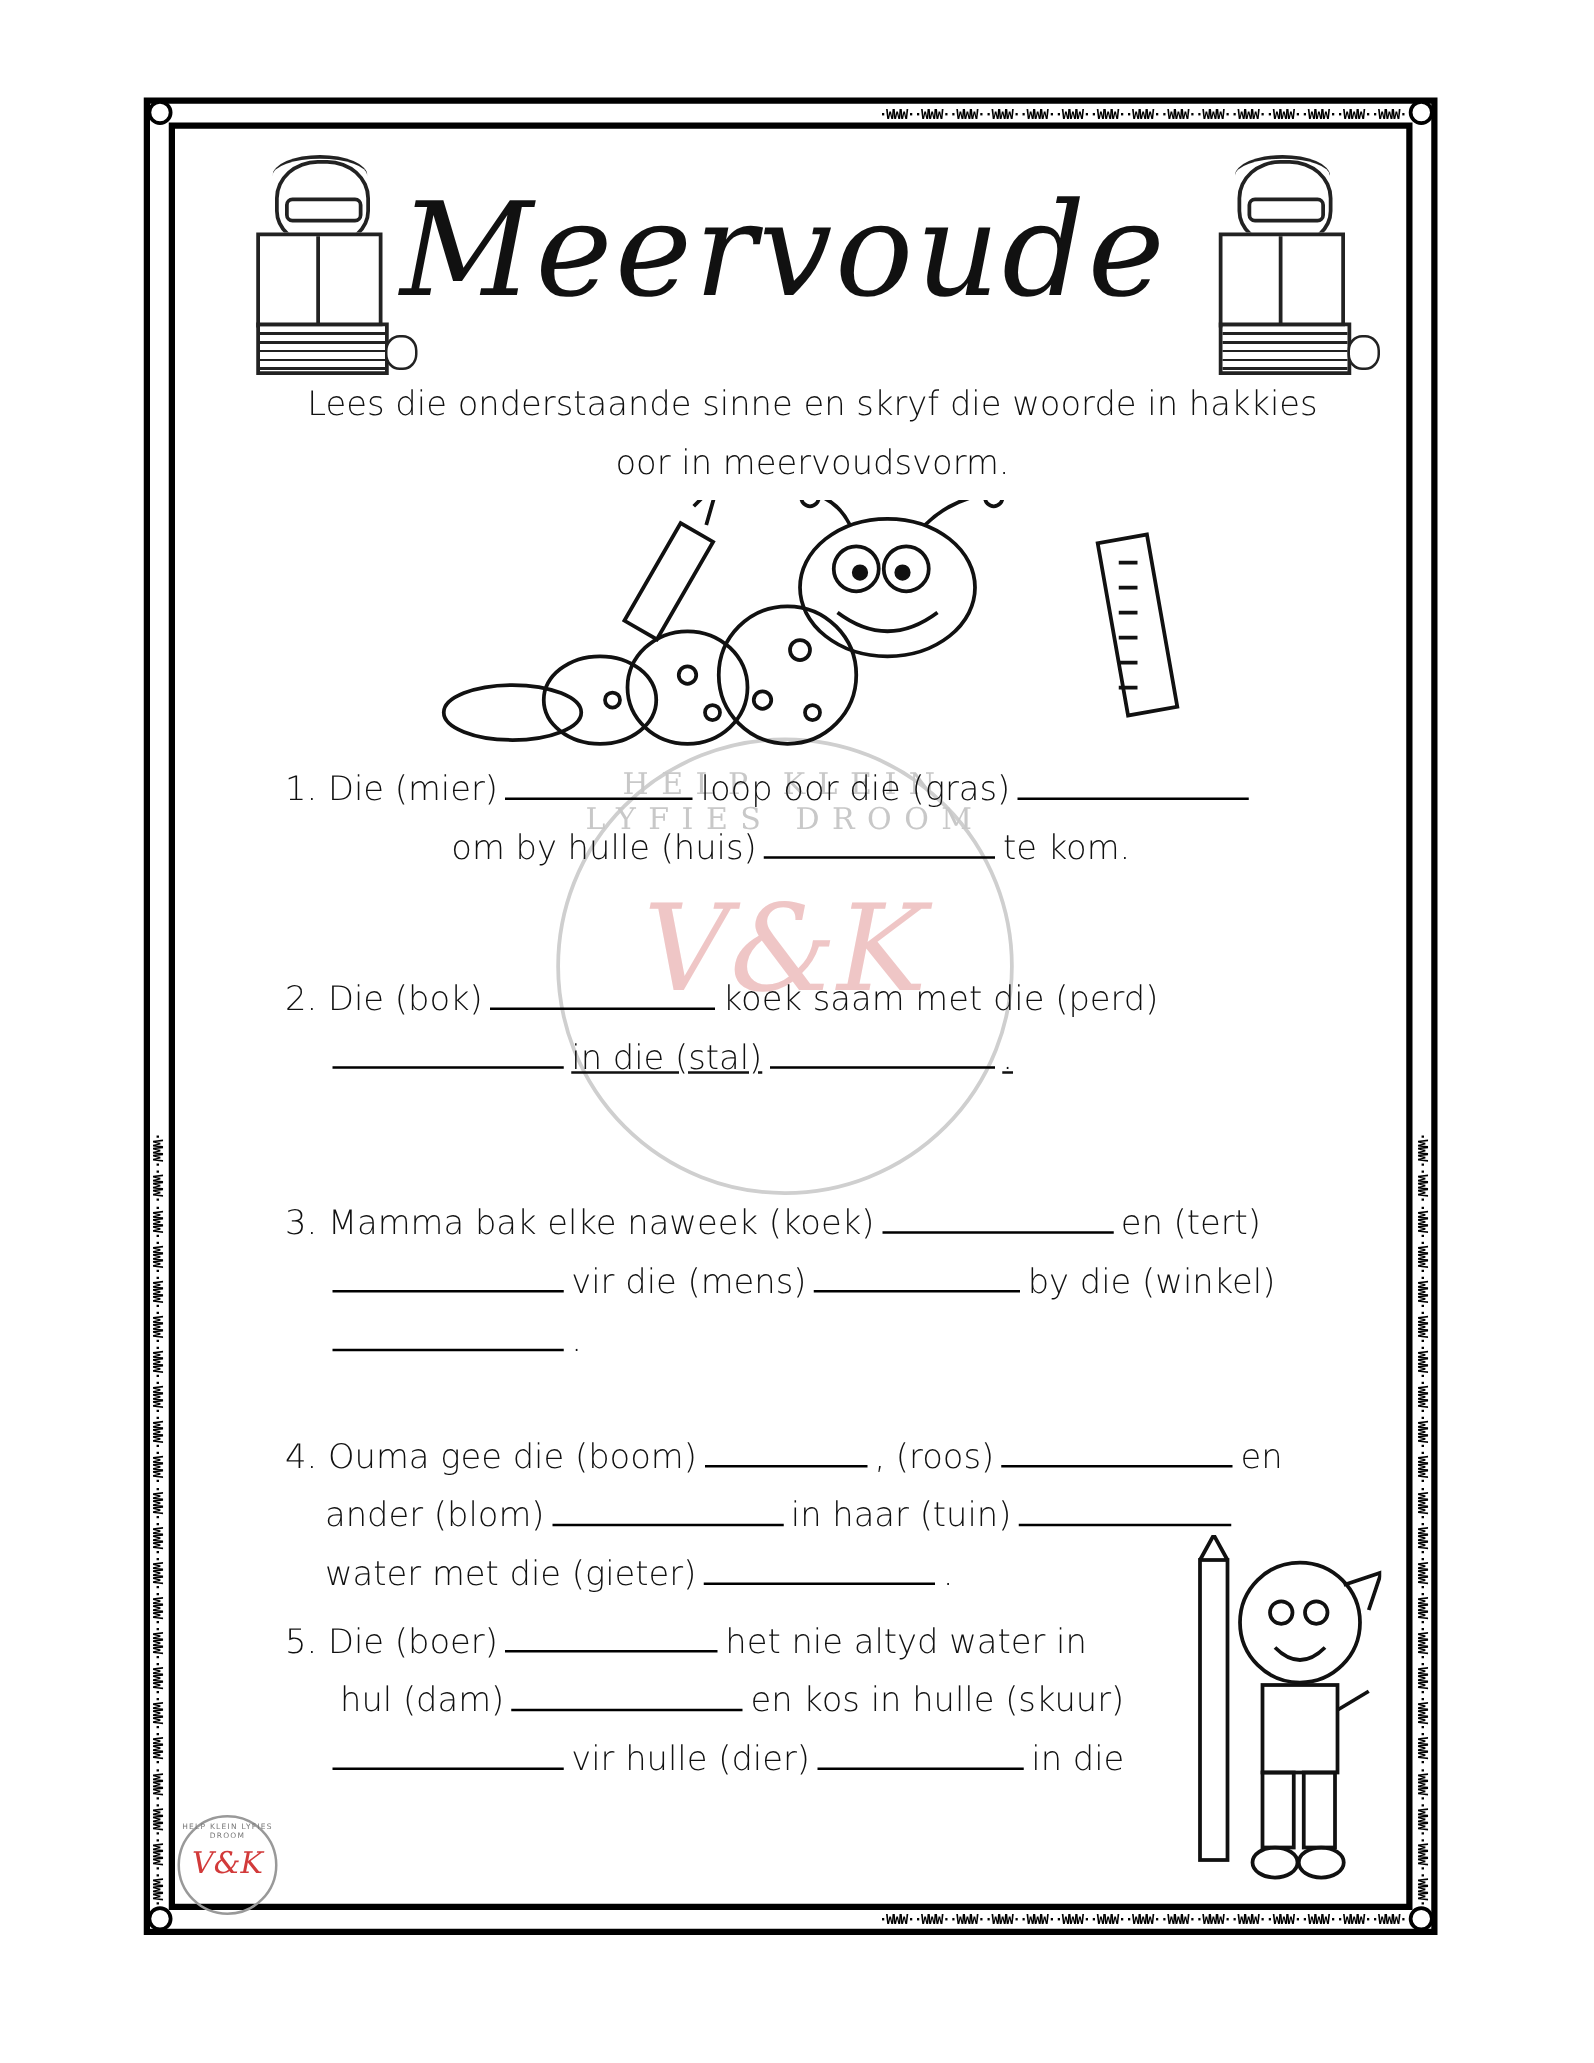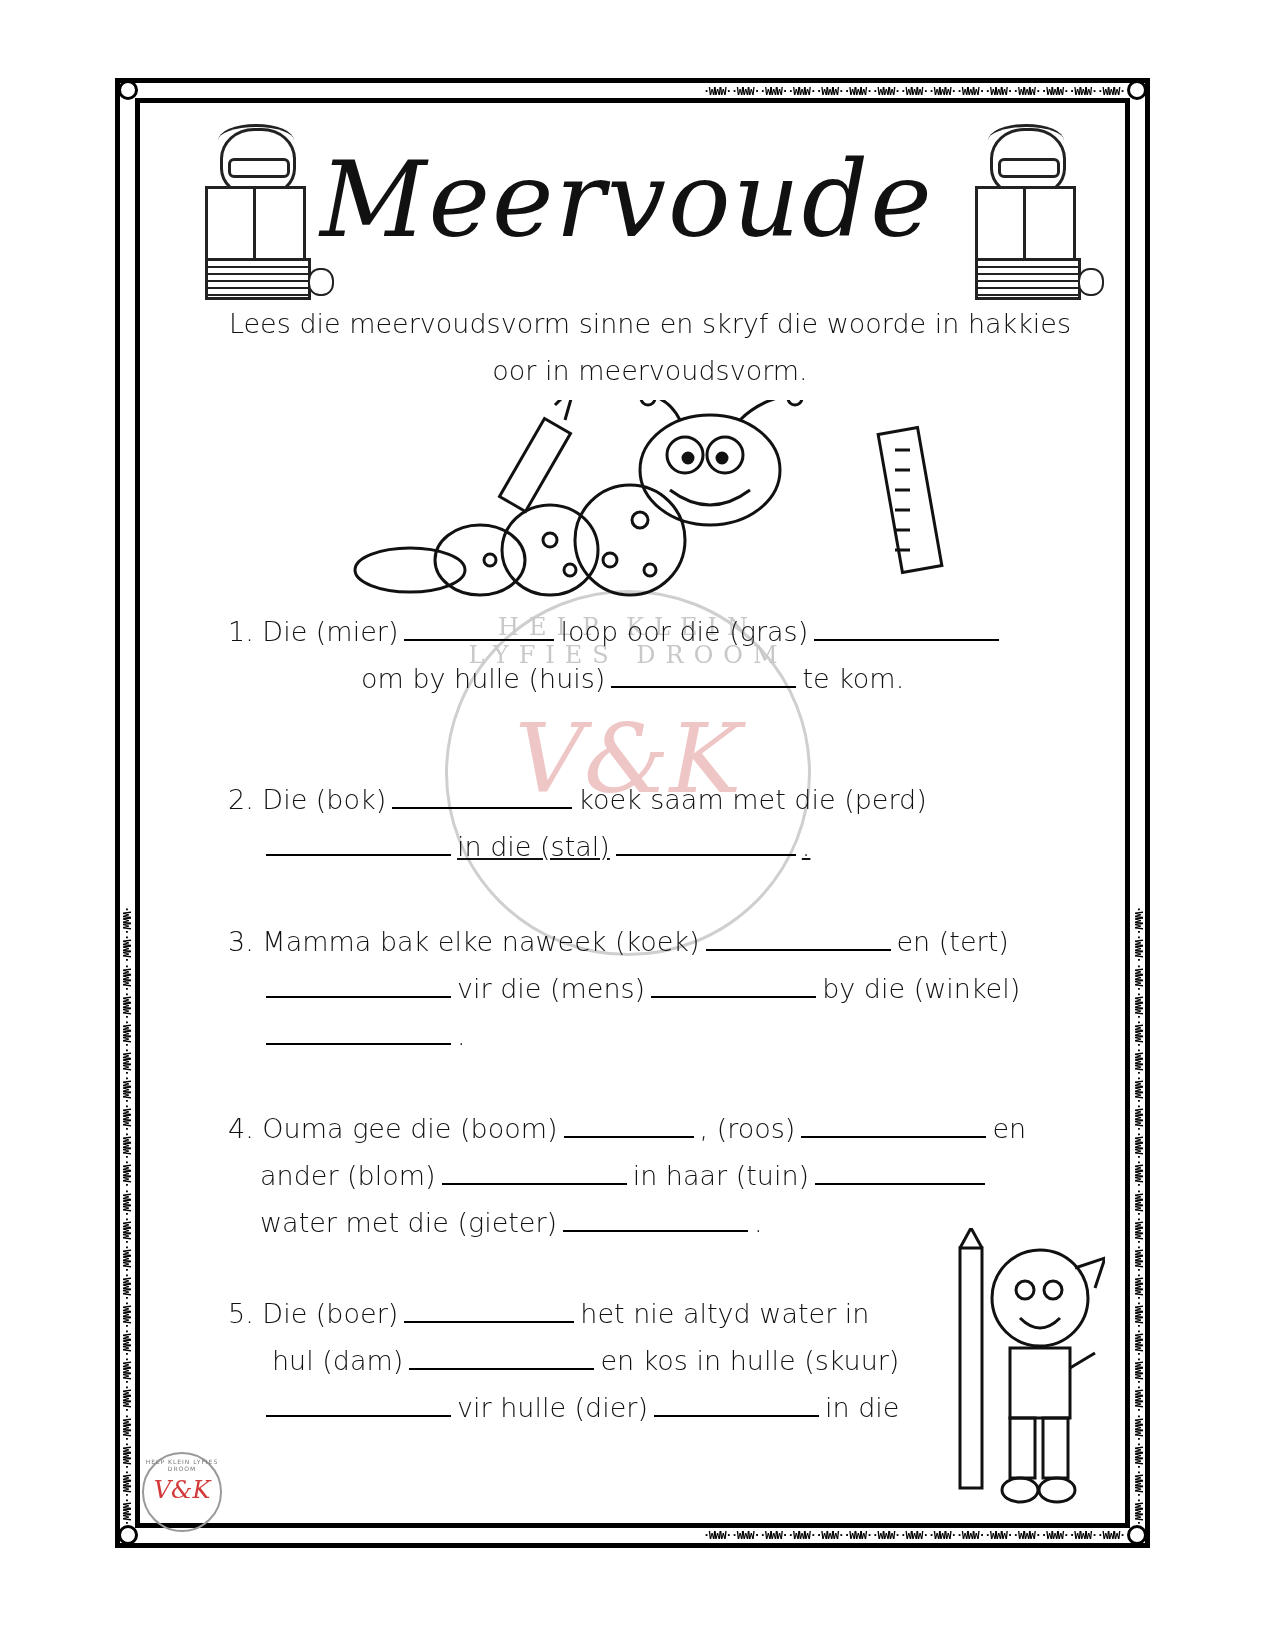--- a/index.html
+++ b/index.html
@@ -147,21 +147,21 @@
   <div class="hair"></div>
   <div class="head"></div>
   <div class="glasses"></div>
   <div class="book"></div>
   <div class="stack"></div>
   <div class="apple"></div>
 </div>
 
 <div class="title">Meervoude</div>
 <div class="instructions">
-  <div>Lees die meervoudsvorm sinne en skryf die woorde in hakkies</div>
+  <div>Lees die onderstaande sinne en skryf die woorde in hakkies</div>
   <div>oor in meervoudsvorm.</div>
 </div>
 
 <svg class="worm" viewBox="0 0 620 210" fill="none" stroke="#111" stroke-width="3">
   <g>
     <ellipse cx="60" cy="170" rx="55" ry="22"></ellipse>
     <ellipse cx="130" cy="160" rx="45" ry="35"></ellipse>
     <ellipse cx="200" cy="150" rx="48" ry="45"></ellipse>
     <ellipse cx="280" cy="140" rx="55" ry="55"></ellipse>
     <circle cx="290" cy="120" r="8"></circle>
@@ -195,27 +195,27 @@
 
 <div id="questions">
     <div class="question" style="top: 608px; text-align: center;">
       <span class="line" style="padding-left: 0px;"><span>1. </span><span>Die (mier)</span><span class="blank" style="width: 150px;"></span><span>loop oor die (gras)</span><span class="blank" style="width: 185px;"></span></span>
       <span class="line" style="padding-left: 32px;"><span>om by hulle (huis)</span><span class="blank" style="width: 185px;"></span><span>te kom.</span></span>
     </div>
     <div class="question" style="top: 776px;">
       <span class="line" style="padding-left: 0px;"><span>2. </span><span>Die (bok)</span><span class="blank" style="width: 180px;"></span><span>koek saam met die (perd)</span></span>
       <span class="line" style="padding-left: 32px; text-decoration: underline;"><span class="blank" style="width: 185px;"></span><span>in die (stal)</span><span class="blank" style="width: 180px;"></span><span>.</span></span>
     </div>
-    <div class="question" style="top: 918px;">
+    <div class="question" style="top: 955px;">
       <span class="line" style="padding-left: 0px;"><span>3. </span><span>Mamma bak elke naweek (koek)</span><span class="blank" style="width: 185px;"></span><span>en (tert)</span></span>
       <span class="line" style="padding-left: 32px;"><span class="blank" style="width: 185px;"></span><span>vir die (mens)</span><span class="blank" style="width: 165px;"></span><span>by die (winkel)</span></span>
       <span class="line" style="padding-left: 32px;"><span class="blank" style="width: 185px;"></span><span>.</span></span>
     </div>
     <div class="question" style="top: 1105px;">
-      <span class="line" style="padding-left: 0px;"><span>4. </span><span>Ouma gee die (boom)</span><span class="blank" style="width: 130px;"></span><span>, (roos)</span><span class="blank" style="width: 185px;"></span><span>en</span></span>
+      <span class="line" style="padding-left: 0px; margin-top: 37px;"><span>4. </span><span>Ouma gee die (boom)</span><span class="blank" style="width: 130px;"></span><span>, (roos)</span><span class="blank" style="width: 185px;"></span><span>en</span></span>
       <span class="line" style="padding-left: 32px;"><span>ander (blom)</span><span class="blank" style="width: 185px;"></span><span>in haar (tuin)</span><span class="blank" style="width: 170px;"></span></span>
       <span class="line" style="padding-left: 32px;"><span>water met die (gieter)</span><span class="blank" style="width: 185px;"></span><span>.</span></span>
     </div>
     <div class="question" style="top: 1290px;">
       <span class="line" style="padding-left: 0px;"><span>5. </span><span>Die (boer)</span><span class="blank" style="width: 170px;"></span><span>het nie altyd water in</span></span>
       <span class="line" style="padding-left: 44px;"><span>hul (dam)</span><span class="blank" style="width: 185px;"></span><span>en kos in hulle (skuur)</span></span>
       <span class="line" style="padding-left: 32px;"><span class="blank" style="width: 185px;"></span><span>vir hulle (dier)</span><span class="blank" style="width: 165px;"></span><span>in die</span></span>
     </div>
   </div>
 

